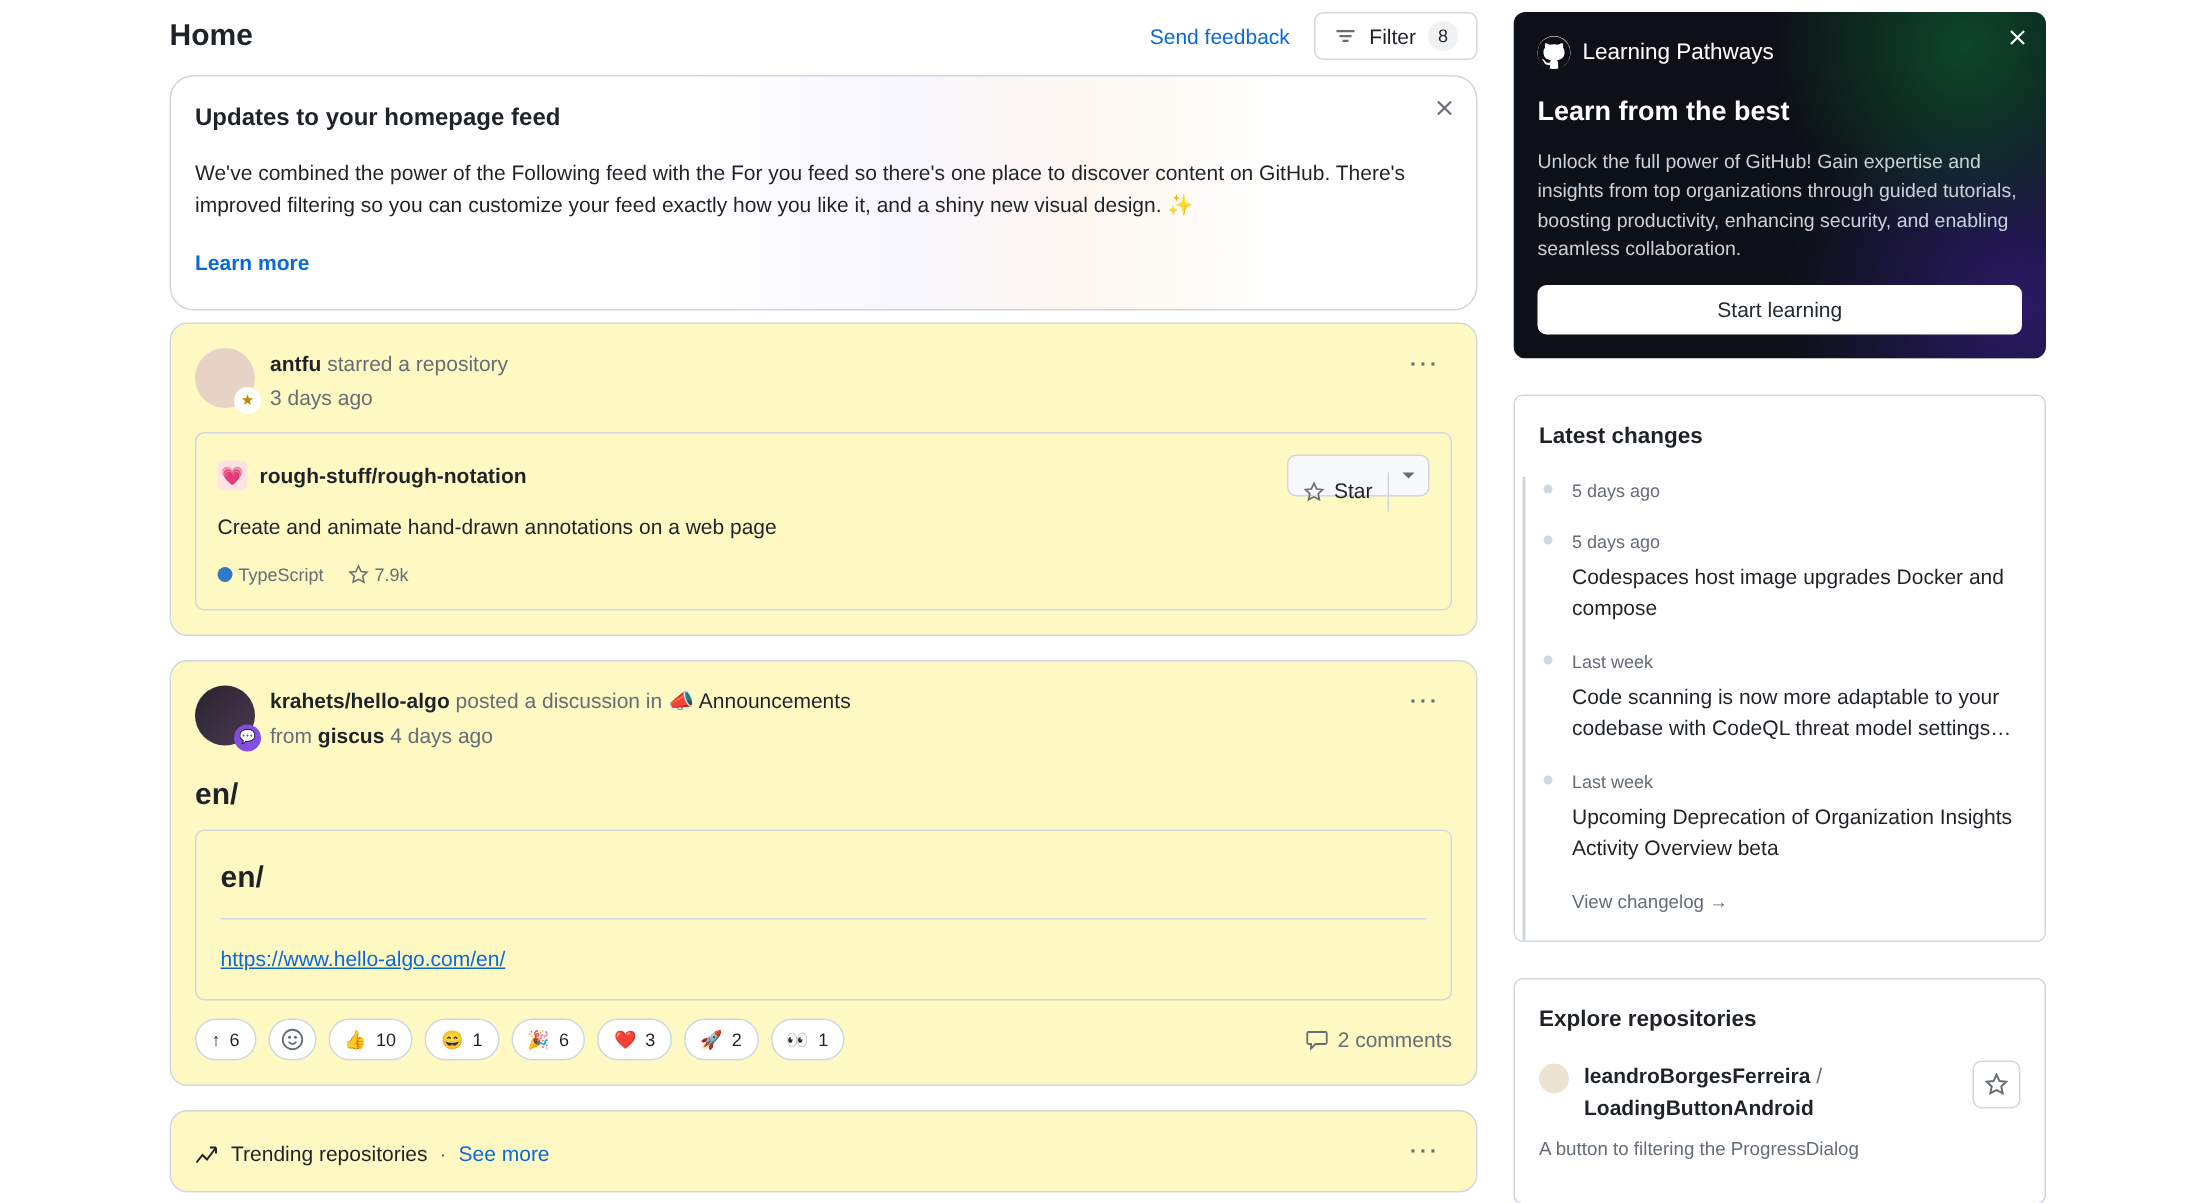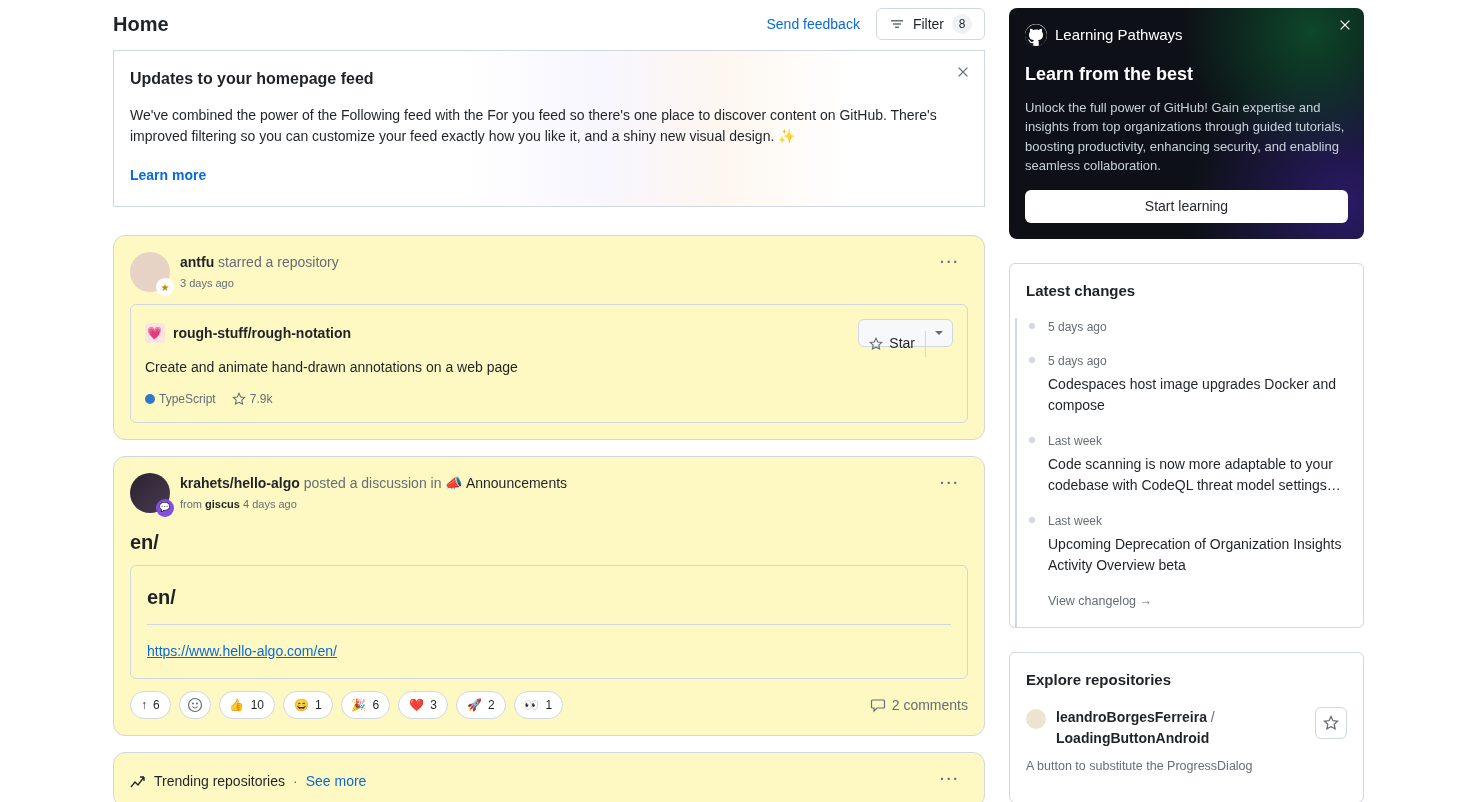--- a/index.html
+++ b/index.html
@@ -40,22 +40,22 @@
 }
 .filter-icon svg { display: block; }
 .counter {
   background: #afb8c133; border-radius: 10px; min-width: 20px; height: 20px;
   display: inline-flex; align-items: center; justify-content: center;
   font-size: 12px; padding: 0 6px; font-weight: 500;
 }
 
 
 .notice {
-  border: 1px solid var(--border); border-radius: 0;
-  padding: 16px; margin-bottom: 28px; position: relative;
+  border: 1px solid var(--border); border-radius: 16px;
+  padding: 16px; margin-bottom: 8px; position: relative;
   background: linear-gradient(to right, #fff 40%, #f8f6ff 55%, #fdf7f0 70%, #fff 85%);
 }
 .notice-title { font-weight: 600; margin-bottom: 14px; font-size: 16px; }
 .notice-body { margin-bottom: 14px; }
 .notice-link { color: var(--accent); font-weight: 600; cursor: pointer; padding: 4px 8px; margin-left: -8px; display: inline-block; }
 .notice-close { position: absolute; top: 14px; right: 14px; color: var(--fg-muted); cursor: pointer; }
 
 
 .card {
   border: 1px solid var(--border); border-radius: 12px;
@@ -69,21 +69,21 @@
   position: absolute; bottom: -4px; right: -4px; width: 18px; height: 18px;
   border-radius: 50%; background: #fff; display: flex; align-items: center; justify-content: center;
   font-size: 10px;
 }
 .avatar-badge.star-b::before { content: "★"; color: #bf8700; }
 .avatar-badge.disc-b { background: #8250df; }
 .avatar-badge.disc-b::before { content: "💬"; color: #fff; font-size: 9px; }
 .head-text { flex: 1; }
 .actor { font-weight: 600; }
 .muted { color: var(--fg-muted); }
-.ts { color: var(--fg-muted); font-size: 11px; margin-top: 2px; }
+.ts { color: var(--fg-muted); font-size: 14px; margin-top: 2px; }
 .more-btn { color: var(--fg-muted); padding: 4px 8px; cursor: pointer; margin-top: -4px; }
 .kebab { letter-spacing: 2px; font-weight: bold; }
 
 .repo-box {
   border: 1px solid var(--border); border-radius: var(--radius);
   padding: 14px; margin-top: 12px; display: block;
 }
 .repo-line { display: flex; align-items: center; }
 .repo-avatar { width: 20px; height: 20px; border-radius: 4px; background: #ffe2e2; margin-right: 8px; display:flex; align-items:center; justify-content:center; font-size:12px;}
 .repo-name { font-weight: 600; flex: 1; }
@@ -389,19 +389,19 @@
             <span class="name">LoadingButtonAndroid</span>
           </div>
           <div class="star-ghost">
             <span>
                 <svg width="16" height="16" viewBox="0 0 16 16">
                   <path fill="none" stroke="#656d76" stroke-width="1.3" d="M8 1.5l2 4.2 4.5.5-3.3 3.1.9 4.5L8 11.7l-4.1 2.1.9-4.5L1.5 6.2l4.5-.5z"></path>
                 </svg>
               </span>
           </div>
         </div>
-        <div class="exp-desc">A button to substitute the ProgressDialog</div>
+        <div class="exp-desc">A button to filtering the ProgressDialog</div>
 
       </div>
     </div>
 
   </div>
 </div>
 
 </body></html>

